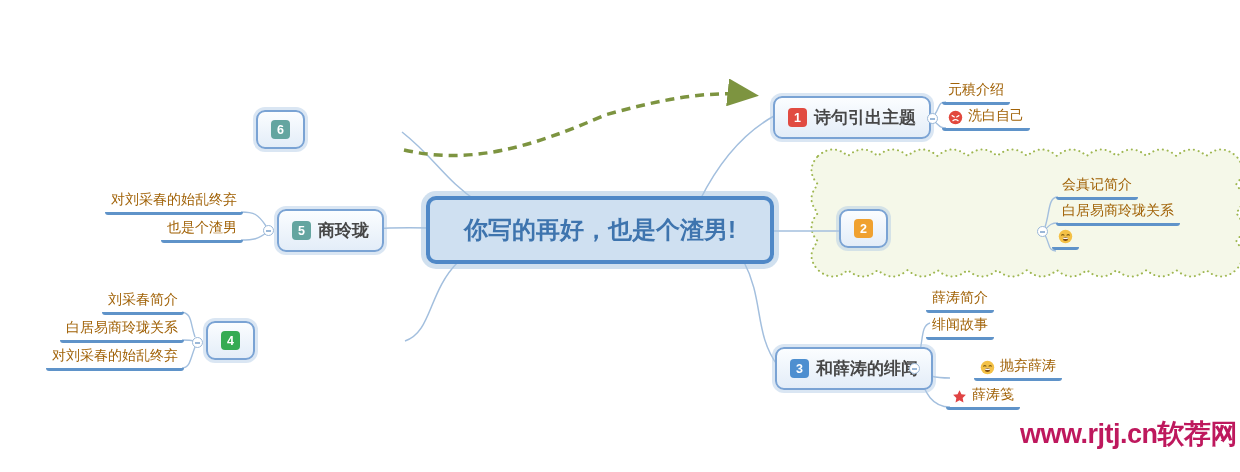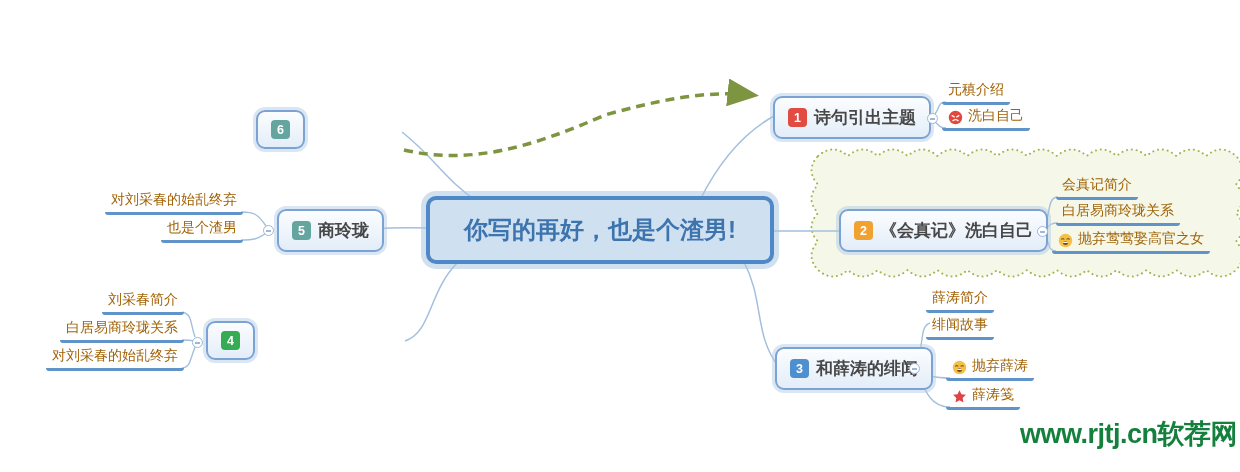--- a/index.html
+++ b/index.html
@@ -35,21 +35,21 @@
   .child svg{flex:0 0 auto;}
   .toggle{
     position:absolute;z-index:3;width:11px;height:11px;box-sizing:border-box;
     border:1px solid #9bb8d8;border-radius:50%;background:#ffffff;cursor:pointer;
   }
   .toggle::after{
     content:"";position:absolute;left:2px;top:4px;width:5px;height:1.5px;background:#9bb8d8;
   }
   .watermark{
     position:absolute;z-index:4;right:3px;top:416px;
-    font-weight:bold;font-size:27px;color:#15803d;letter-spacing:-0.5px;
+    font-weight:bold;font-size:27px;color:#be185d;letter-spacing:-0.5px;
   }
 </style>
 </head>
 <body>
 
 <div>
 
   <svg id="lines" width="1240" height="472">
     <defs>
       <marker id="arrowhead" markerWidth="9" markerHeight="8" refX="7" refY="4" orient="auto">
@@ -106,51 +106,49 @@
     <svg width="15" height="15" viewBox="0 0 20 20">
       <circle cx="10" cy="10" r="9" fill="#e2483d"></circle>
       <path d="M5.5 7.5 L8.5 9.2 M14.5 7.5 L11.5 9.2" stroke="#fff" stroke-width="1.6" stroke-linecap="round"></path>
       <path d="M6.5 14.2 Q10 11.6 13.5 14.2" stroke="#fff" stroke-width="1.6" fill="none" stroke-linecap="round"></path>
     </svg>
     <span>洗白自己</span>
   </div>
 
   <div class="topic" style="left:839px;top:209px">
     <span class="badge" style="background-color: rgb(240, 161, 47);">2</span>
-    <span>《会真记》洗白自己</span>
   </div>
   <div class="toggle" style="left:1037px;top:226px"></div>
   <div class="child" style="left:1056px;top:175px">
     <span>会真记简介</span>
   </div>
   <div class="child" style="left:1056px;top:201px">
     <span>白居易商玲珑关系</span>
   </div>
   <div class="child" style="left:1052px;top:229px">
     <svg width="15" height="15" viewBox="0 0 20 20">
       <circle cx="10" cy="10" r="9" fill="#f4c146"></circle>
       <path d="M4.8 8.2 Q6.4 6.8 8 8.2 M12 8.2 Q13.6 6.8 15.2 8.2" stroke="#7a5b16" stroke-width="1.4" fill="none" stroke-linecap="round"></path>
       <ellipse cx="10" cy="13.3" rx="3.4" ry="2.8" fill="#7a4a12"></ellipse>
       <rect x="7" y="11.6" width="6" height="1.7" fill="#fff"></rect>
     </svg>
-    <span>抛弃莺莺娶高官之女</span>
   </div>
 
   <div class="topic" style="left:775px;top:347px">
     <span class="badge" style="background-color: rgb(78, 143, 208);">3</span>
     <span>和薛涛的绯闻</span>
   </div>
   <div class="toggle" style="left:909px;top:363px"></div>
   <div class="child" style="left:926px;top:288px">
     <span>薛涛简介</span>
   </div>
   <div class="child" style="left:926px;top:315px">
     <span>绯闻故事</span>
   </div>
-  <div class="child" style="left:946px;top:356px">
+  <div class="child" style="left:974px;top:356px">
     <svg width="15" height="15" viewBox="0 0 20 20">
       <circle cx="10" cy="10" r="9" fill="#f4c146"></circle>
       <path d="M4.8 8.2 Q6.4 6.8 8 8.2 M12 8.2 Q13.6 6.8 15.2 8.2" stroke="#7a5b16" stroke-width="1.4" fill="none" stroke-linecap="round"></path>
       <ellipse cx="10" cy="13.3" rx="3.4" ry="2.8" fill="#7a4a12"></ellipse>
       <rect x="7" y="11.6" width="6" height="1.7" fill="#fff"></rect>
     </svg>
     <span>抛弃薛涛</span>
   </div>
   <div class="child" style="left:946px;top:385px">
     <svg width="15" height="15" viewBox="0 0 20 20">

